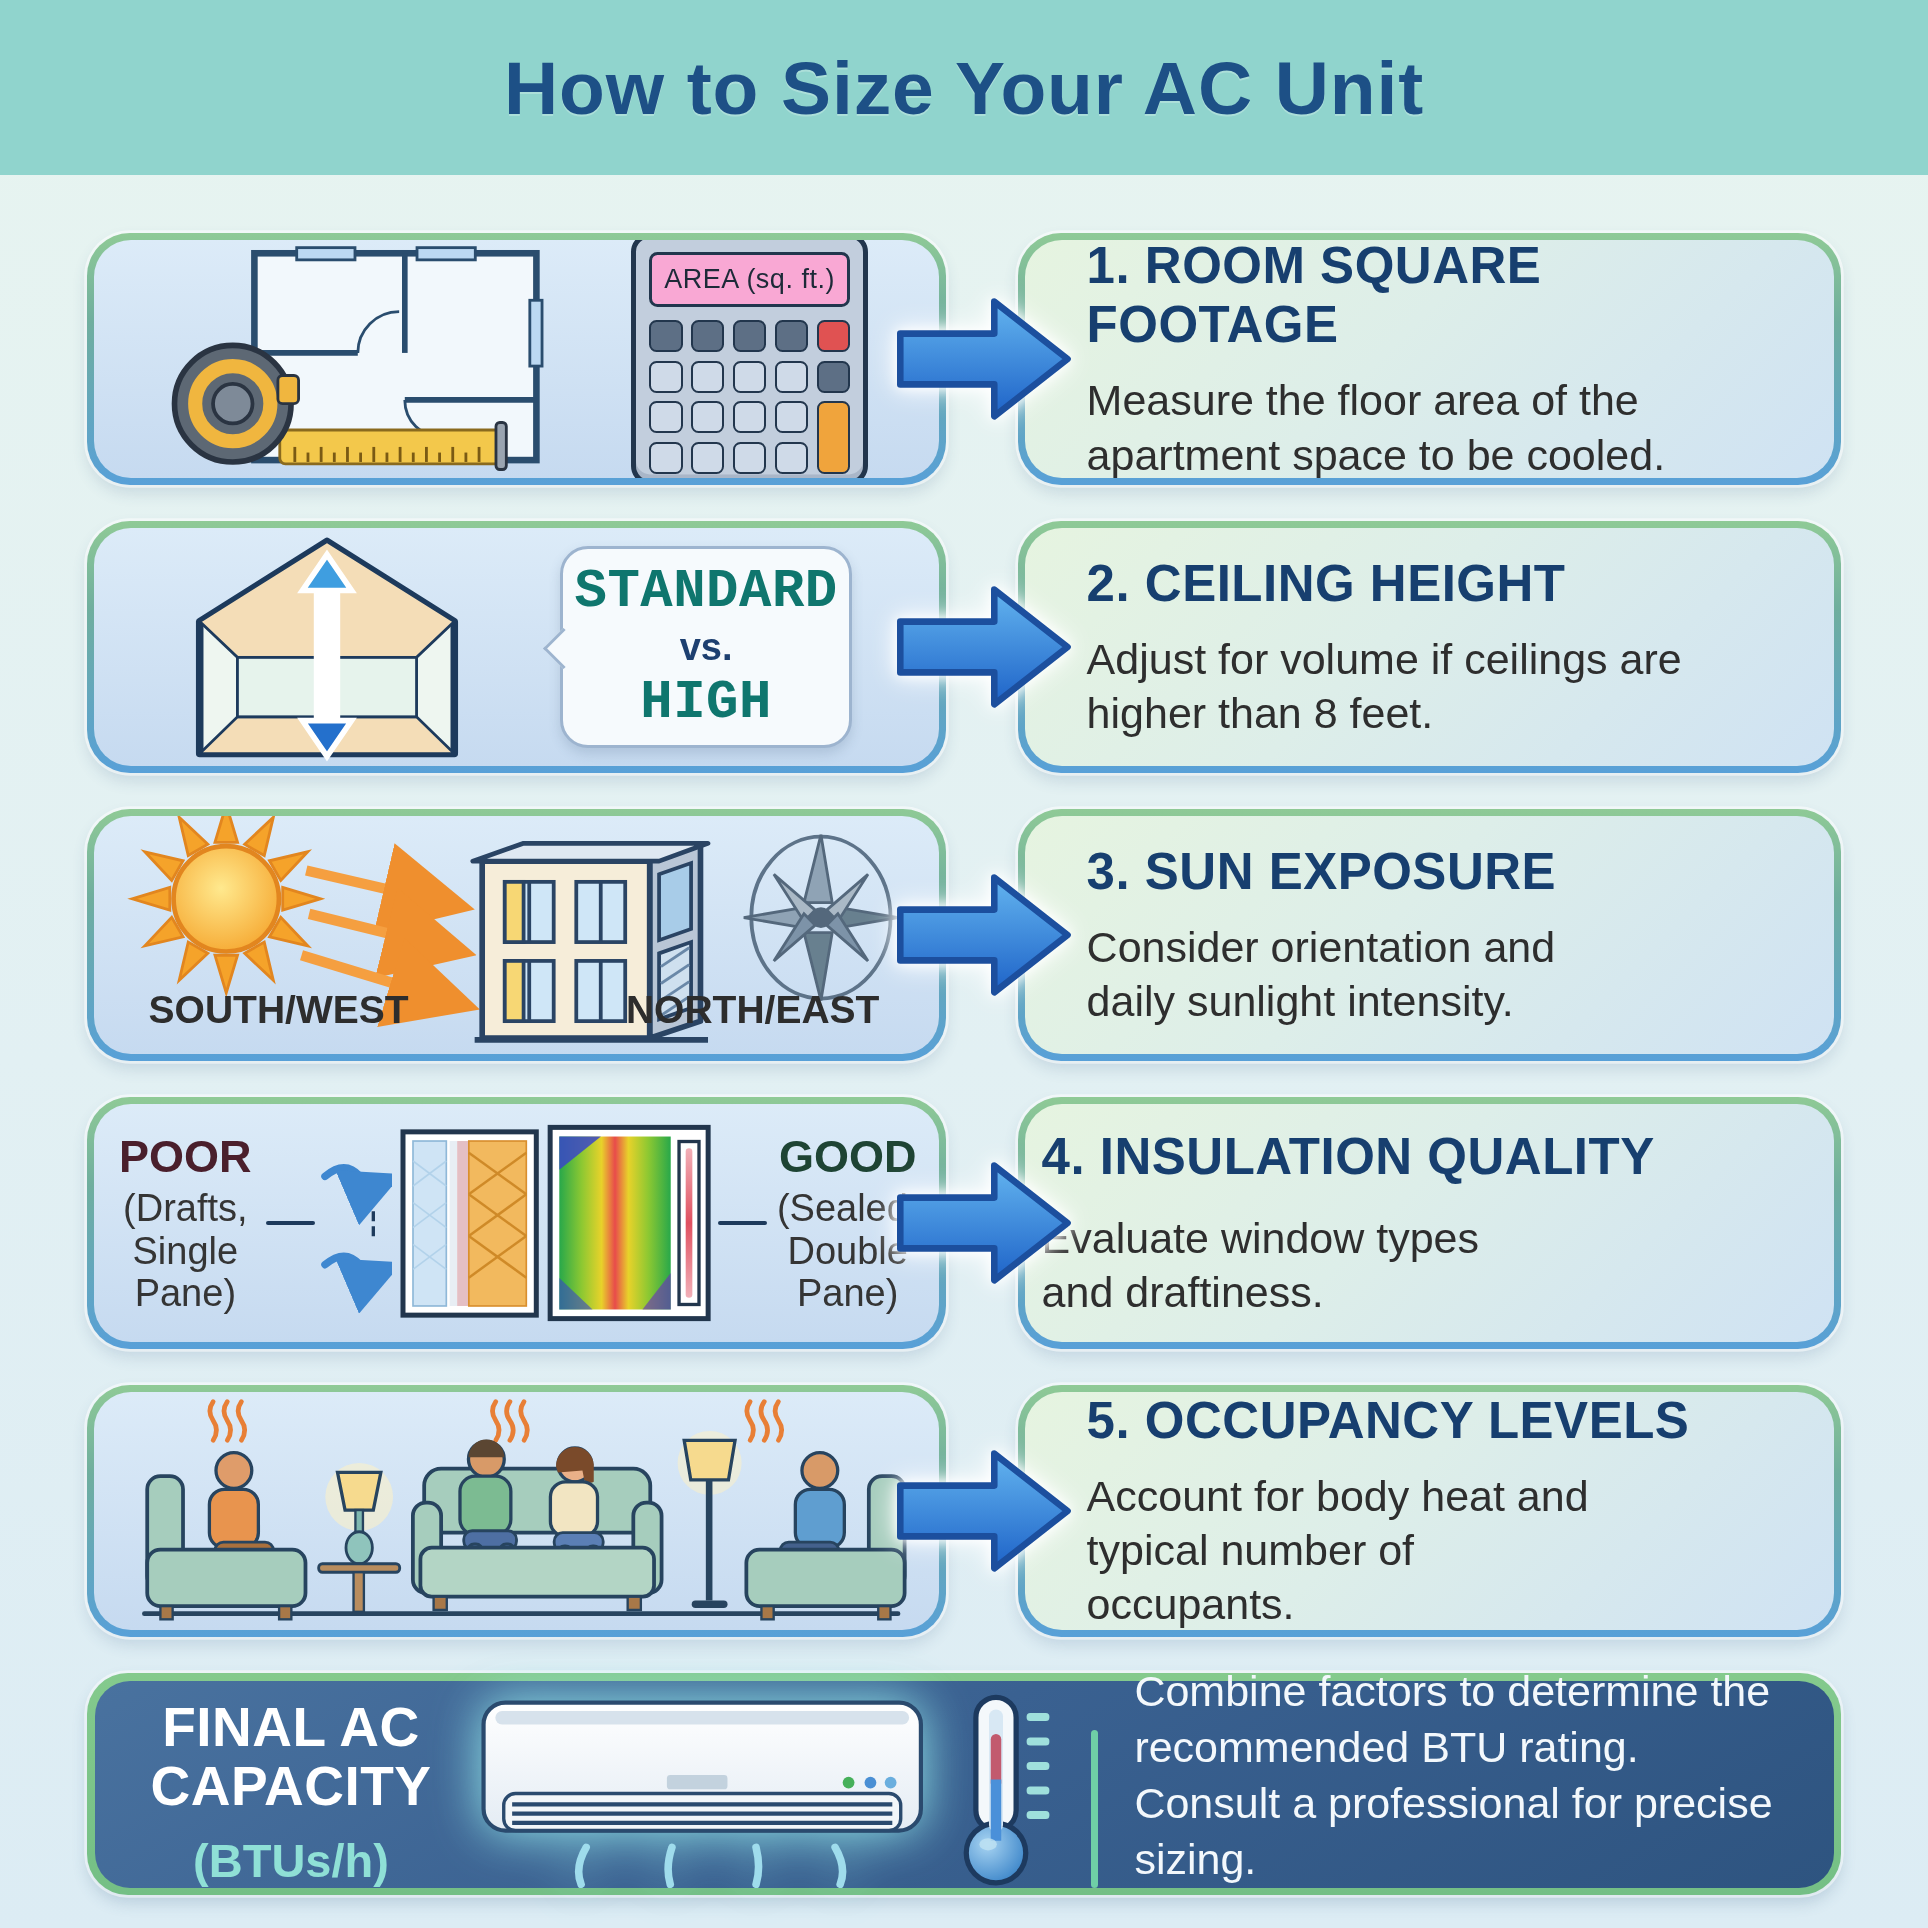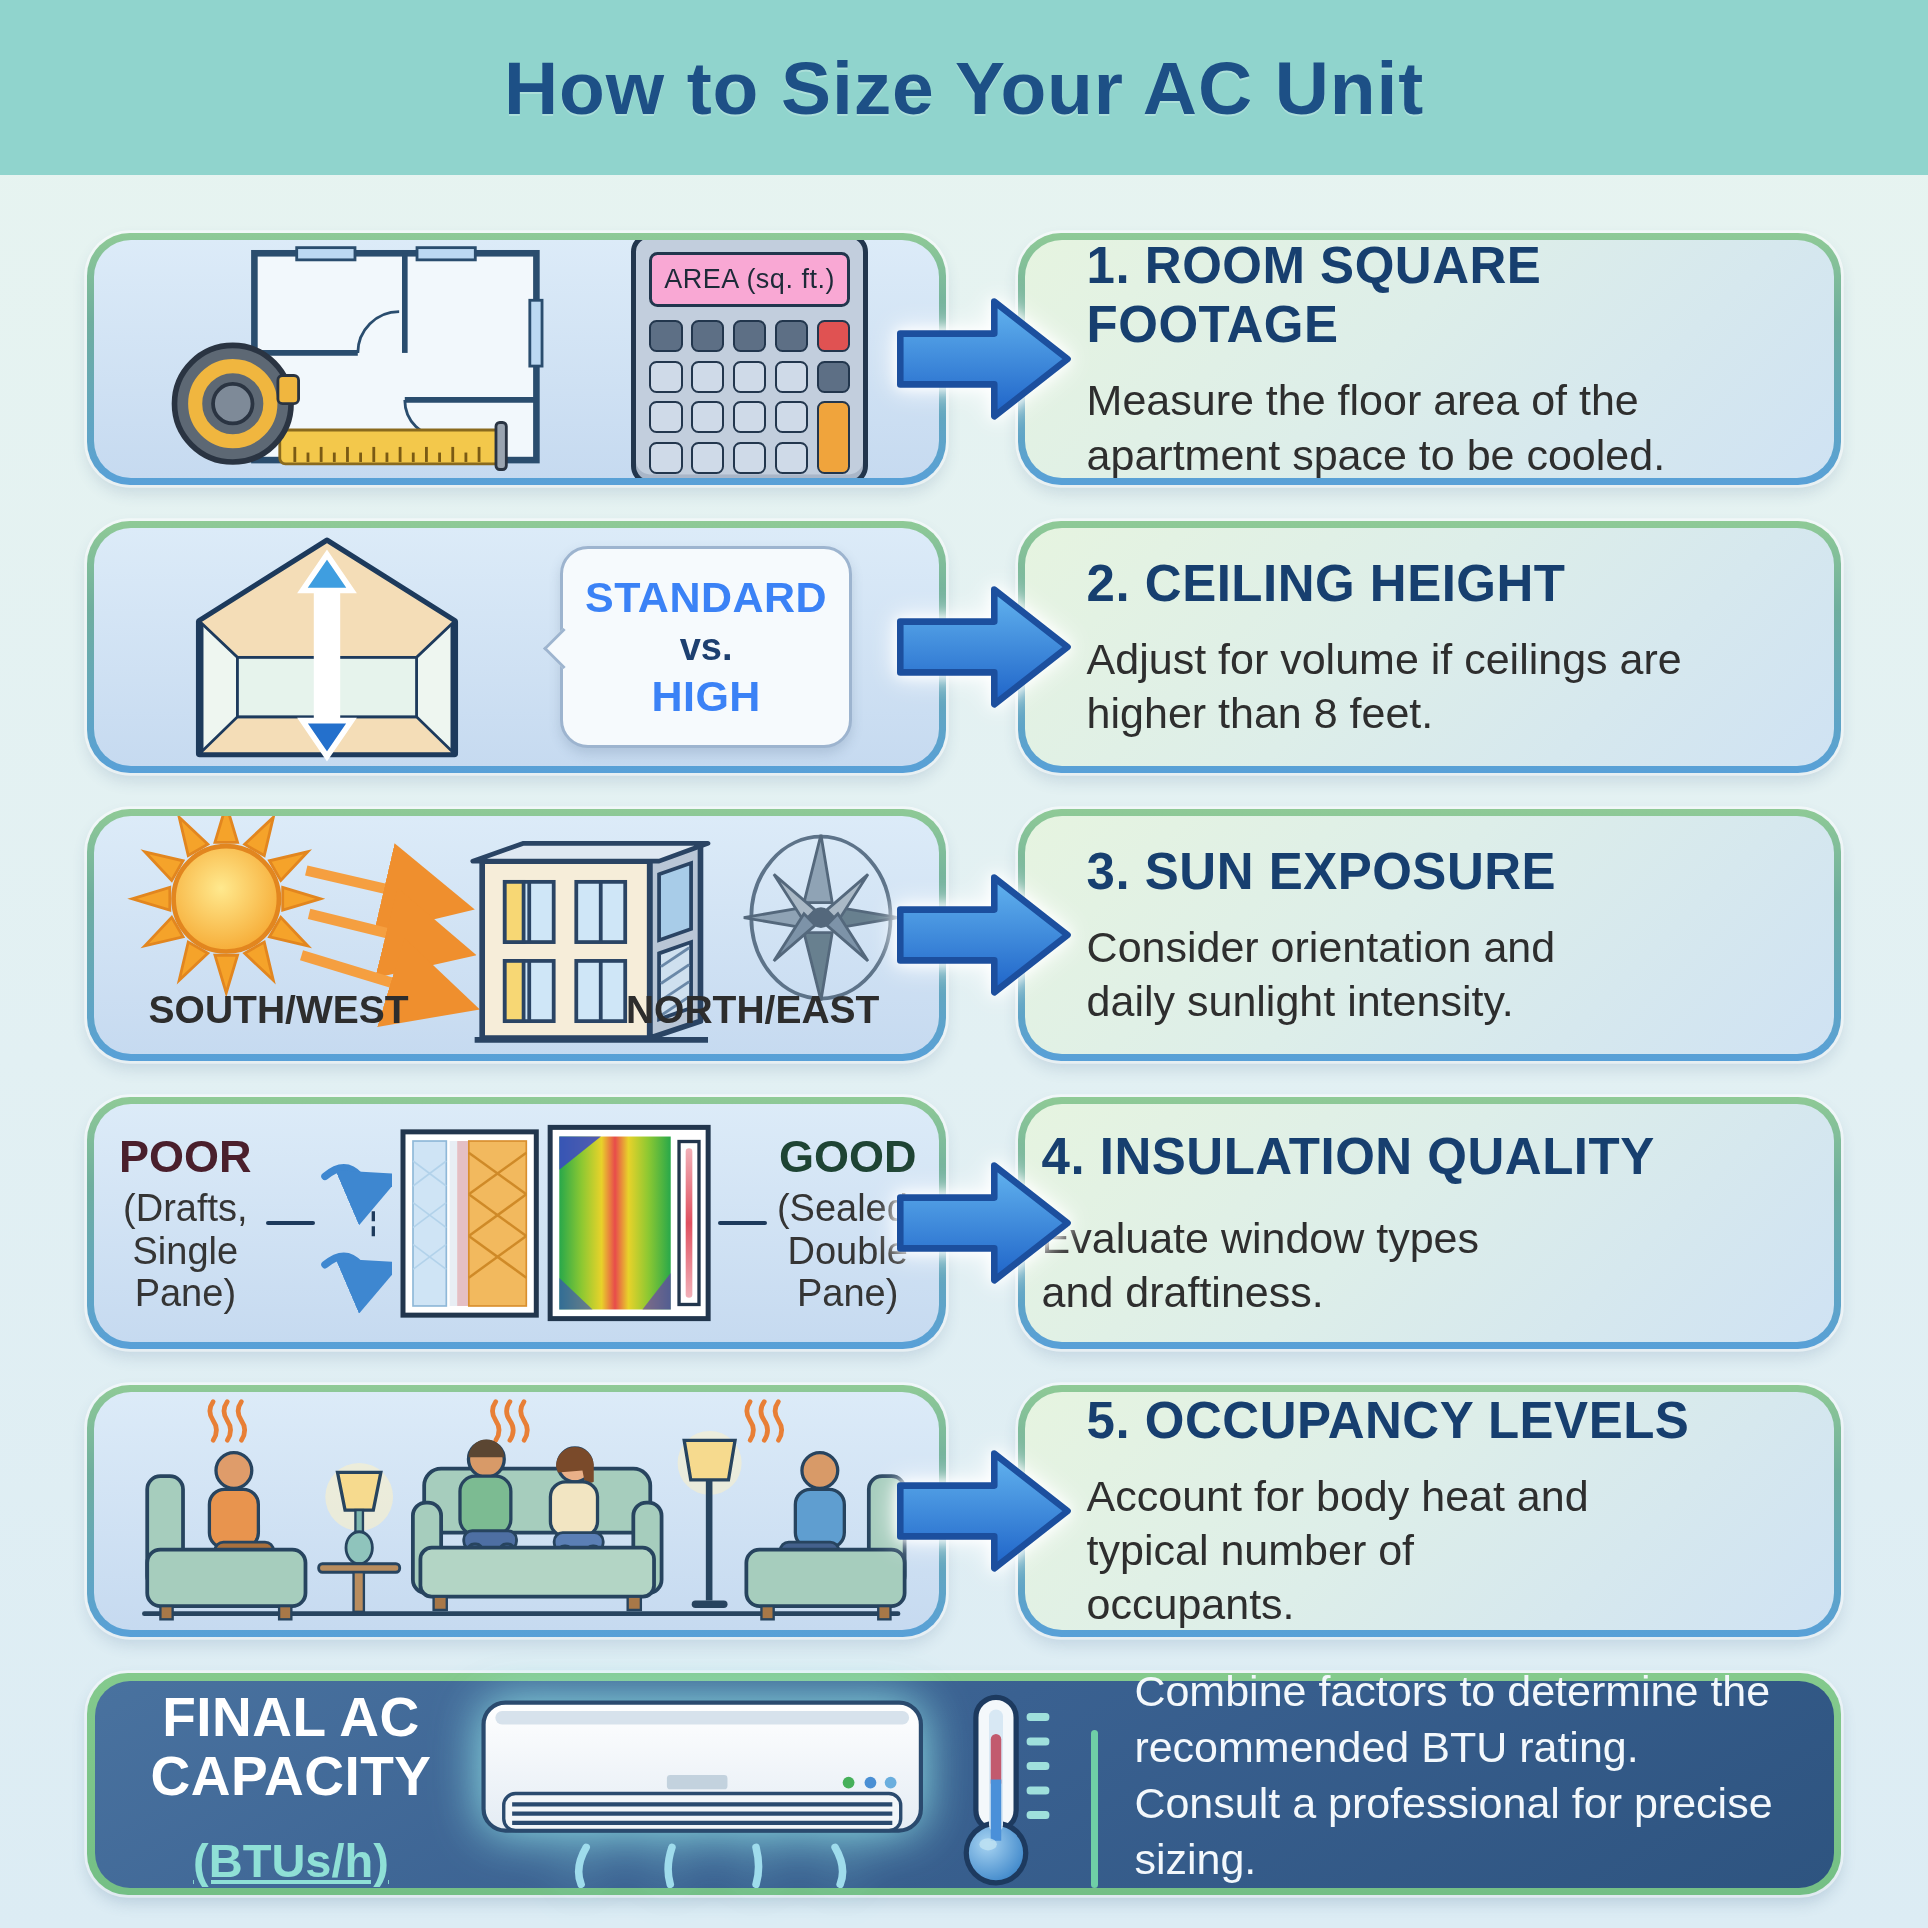--- a/index.html
+++ b/index.html
@@ -77,21 +77,21 @@
     border: 3.8px solid #9db4cf; border-radius: 28px; position: relative;
     display: flex; flex-direction: column; align-items: center; justify-content: center;
     box-shadow: 0 5.6px 11.3px rgba(60,90,120,.18);
   }
   .bubble::before {
     content:""; position: absolute; left: -14px; top: 50%; margin-top: -13px;
     width: 26px; height: 26px; background: #f6fafd;
     border-left: 3.8px solid #9db4cf; border-bottom: 3.8px solid #9db4cf;
     transform: rotate(45deg);
   }
-  .bubble .b1, .bubble .b3 { font-size: 43px; font-weight: 800; color: #3b82f6; letter-spacing: 0.5px; }
+  .bubble .b1, .bubble .b3 { font-size: 54px; font-weight: 800; color: #0f766e; letter-spacing: 0.5px; font-family: Liberation Mono, monospace; }
   .bubble .b2 { font-size: 38px; font-weight: 700; color: #1d3f70; margin: 3.8px 0; }
 
   
   .sw-label { position: absolute; left: 55px; bottom: 22.6px; font-size: 39px; font-weight: 800; color: #2d2d2d; margin-top: 23px; }
   .ne-label { position: absolute; right: 60px; bottom: 22.6px; font-size: 39px; font-weight: 800; color: #2d2d2d; }
 
   
   .row4 .panel-inner { justify-content: center; gap: 5.6px; padding: 0 17px; }
   .ins-block { text-align: center; }
   .ins-title { font-size: 45px; font-weight: 800; }
@@ -106,21 +106,21 @@
     background: linear-gradient(180deg,#84ca8d 0%, #74bf85 100%);
     box-shadow: 0 0 0 2.8px rgba(255,255,255,.5), 0 7.5px 15px rgba(50,90,130,.2);
   }
   .final-inner {
     height: 100%; border-radius: 35px;
     background: linear-gradient(150deg,#49729f 0%, #3a6191 45%, #2e5480 100%);
     display: flex; align-items: flex-end; padding: 0 41px;
   }
   .final-title { width: 311px; text-align: center; flex: none; }
   .final-title .t { font-size: 55px; font-weight: 800; color: #ffffff; line-height: 1.08; letter-spacing: 0.5px; }
-  .final-title .u { font-size: 47px; font-weight: 800; color: #8fe0d6; margin-top: 26px; text-decoration: underline; }
+  .final-title .u { font-size: 47px; font-weight: 800; color: #8fe0d6; margin-top: 16px; }
   .ac-wrap { flex: none; margin: 0 13px; filter: drop-shadow(0 0 24.5px rgba(150,235,235,.95)); }
   .thermo-wrap { flex: none; margin: 0 9.4px 0 15px; }
   .final-divider { width: 7.5px; height: 158px; background: #6fcfa6; border-radius: 4.7px; flex: none; margin: 0 36px 0 21px; }
   .final-body { font-size: 43px; color: #f3f8fc; line-height: 1.3; max-width: 687px; }
 
   svg { display: block; }
 </style>
 </head>
 <body>
 

